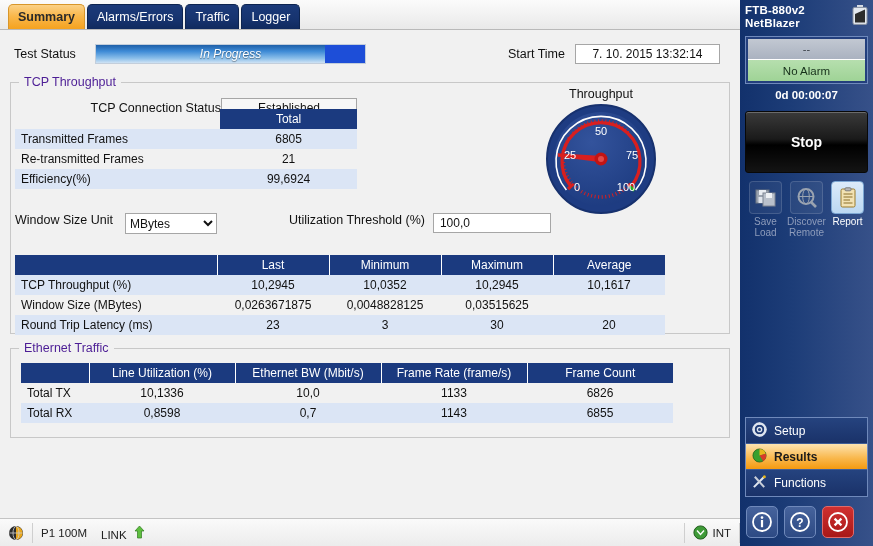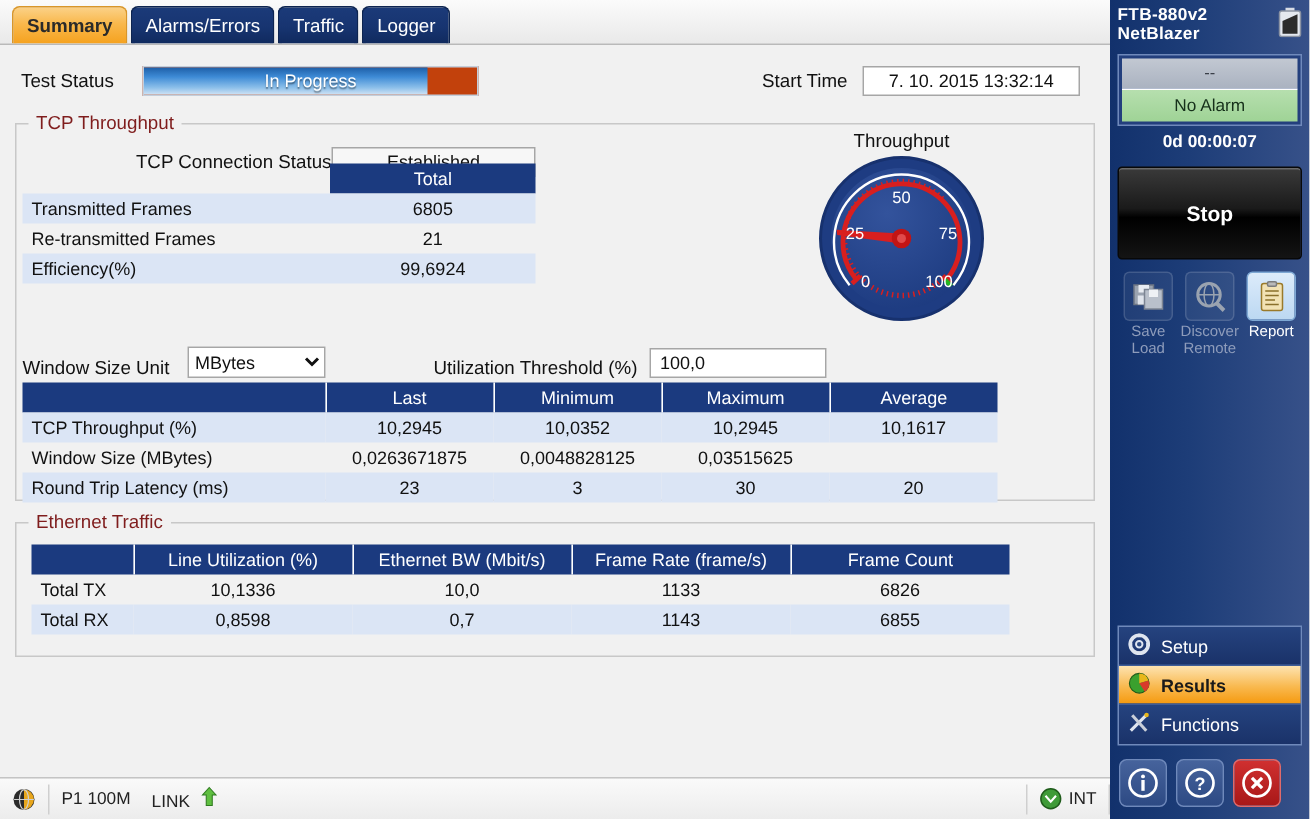--- a/index.html
+++ b/index.html
@@ -57,24 +57,25 @@
 
   .statusrow {
     display:flex; align-items:center;
     height: 40px;
     padding-top: 8px;
   }
   .lbl { color:#111; font-size:12.5px; }
   #test-status-label { width: 85px; padding-left:4px; }
 
   .progress-outer {
-    width: 224px; height: 20px;
-    background: #c2410c;
+    width: 271px; height: 20px;
+    background: #1d4ed8;
     border: 1px solid #c3cedb;
     position: relative;
+    font-style: italic;
   }
   .progress-fill {
     position:absolute; left:0; top:0; bottom:0;
     width: 85%;
     background: linear-gradient(to bottom,#1e5fa8 0%, #3e8bd6 35%, #8dc0ea 75%, #cfe2f4 100%);
   }
   .progress-text {
     position:absolute; inset:0;
     display:flex; align-items:center; justify-content:center;
     color:#ffffff; font-size:12px;
@@ -89,21 +90,21 @@
     padding:0 6px;
     font-size:12px; color:#111;
   }
   #start-time-value { width: 145px; text-align:center; margin-right: 10px;}
 
   
   .group { position:relative; border:1px solid #c8c8c8; margin-top: 12px; }
   .group > .legend {
     position:absolute; top:-8px; left:8px;
     background:#f1f1f1; padding:0 5px;
-    font-size:12.5px; color:#7f1d1d;
+    font-size:12.5px; color:#4c1d95;
   }
   .group-inner { padding: 14px 6px 6px 6px; }
 
   
   #tcp-group { height: 252px; }
   #tcp-inner { position:relative; height:100%; }
 
   .connrow { display:flex; align-items:center; height:22px; padding-left:4px; }
   #conn-status-label { width: 200px; text-align: right; }
   #conn-status-value {
@@ -145,22 +146,22 @@
   }
   #gauge-title { font-size:12.5px; color:#111; margin-bottom:3px; }
   #gauge {
     width: 110px; height: 110px; margin: 0 auto;
     position: relative;
   }
   #gauge-value { font-size:12.5px; color:#111; margin-top:4px; }
 
   
   #unit-row {
-    position:absolute; left:4px; top:148px;
-    display:flex; align-items:flex-end; width: 540px;
+    position:absolute; left:4px; top:130px;
+    display:flex; align-items:flex-start; width: 540px;
   }
   #unit-label { width: 110px; }
   select.combo {
     width: 92px; height: 21px;
     font-size:12px; font-family:"Liberation Sans", sans-serif;
     border:1px solid #a6a6a6; background:#ffffff; color:#111;
   }
   #threshold-label { margin-left: 72px; margin-right: 8px; }
   #threshold-value { width: 118px; text-align:left; }
 

